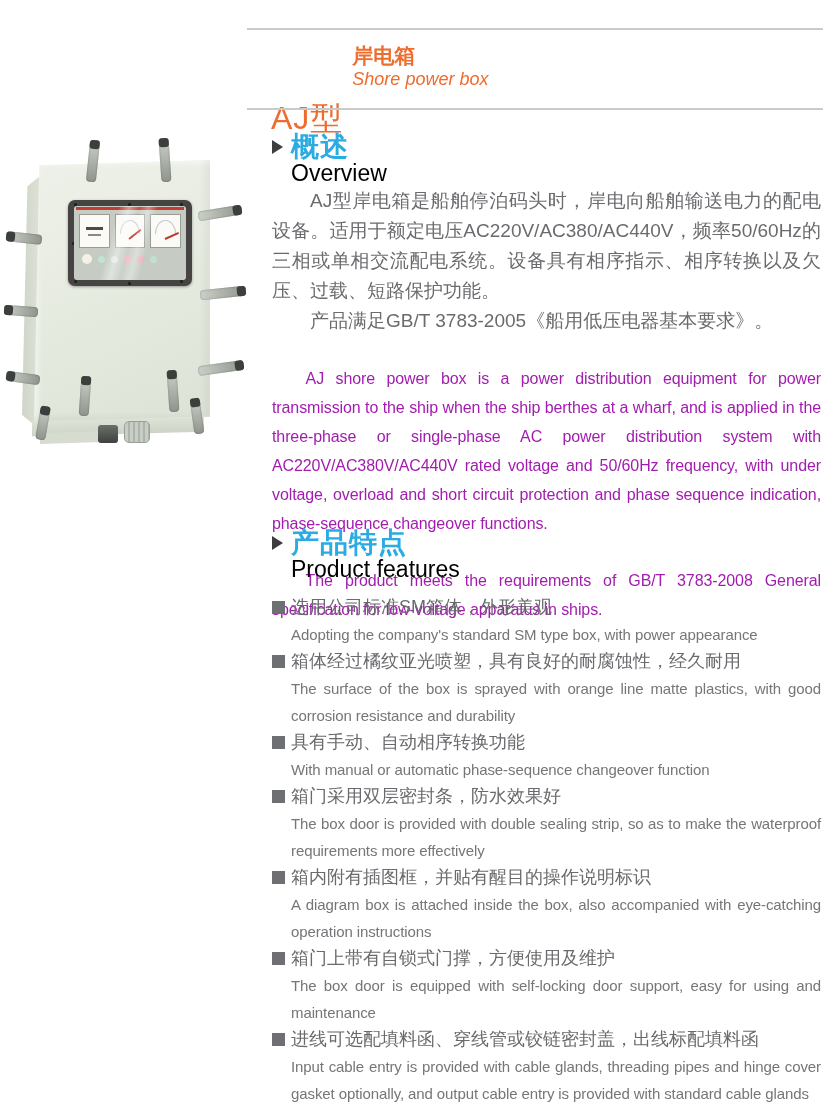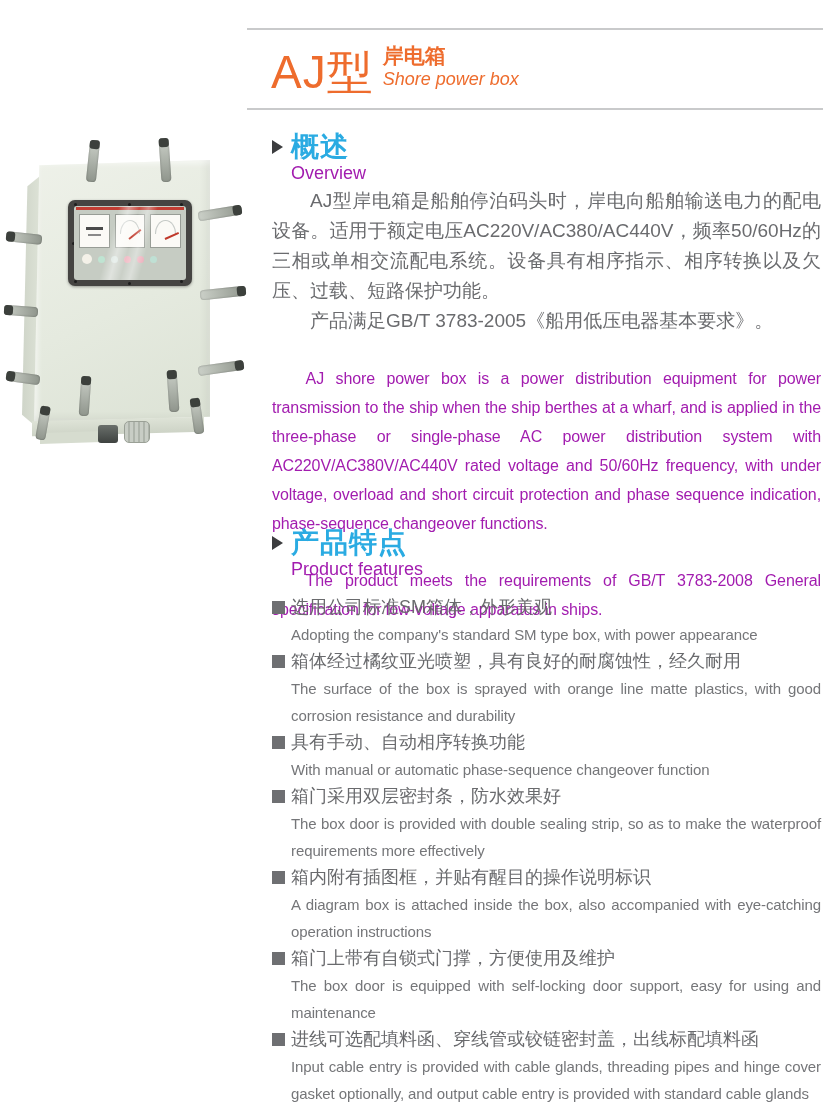--- a/index.html
+++ b/index.html
@@ -7,34 +7,34 @@
   body { font-family:"Liberation Sans","DejaVu Sans",sans-serif; }
   .page { position:relative; width:830px; height:1118px; background:#fff; overflow:hidden; }
 
   
   .rule { position:absolute; left:247px; width:576px; height:2px; background:#c9cacb; }
   .rule.top { top:28px; }
   .rule.mid { top:108px; }
 
   
   .title-block { position:absolute; left:271px; top:44px; display:flex; align-items:flex-start; color:#ee6c2d; }
-  .title-model { font-size:46px; line-height:56px; font-weight:400; letter-spacing:1px; }
+  .title-model { font-size:32px; line-height:56px; font-weight:400; letter-spacing:1px;margin-top:46px; }
   .title-sub { margin-left:9px; }
   .title-cn { font-size:21px; line-height:24px; font-weight:700; }
   .title-en { font-size:18px; line-height:22px; font-weight:400;font-style:italic; }
 
   
   .section { position:absolute; left:272px; width:549px; }
   .sec-overview { top:131px; }
   .sec-features { top:527px; }
   .sec-head { display:flex; align-items:flex-start; }
   .tri { width:0; height:0; border-left:11px solid #3c3d3f; border-top:7px solid transparent; border-bottom:7px solid transparent; margin-top:9px; flex:none; }
   .head-text { margin-left:8px; }
   .head-cn { font-size:28px; line-height:32px; font-weight:600; color:#2aabe2; letter-spacing:1px; }
-  .head-en { font-size:18px; line-height:21px; color:#a21caf; }
+  .head-en { font-size:23px; line-height:21px; color:#000000; }
 
   .cn-block { margin-top:2px; }
   .cn-block p { font-size:19px; line-height:30px; color:#6a6b6e; text-align:justify; text-indent:2em; }
   .en-block { margin-top:7px; }
   .en-block p { font-size:16px; line-height:29px; color:#a21caf; text-align:justify; text-indent:2.1em; letter-spacing:-0.1px;margin-top:28px; }
 
   
   .feature-list { margin-top:14px; }
   .f-cn { display:flex; font-size:18px; line-height:27px; color:#696a6d; }
   .bullet { width:13px; height:13px; background:#6e6f72; margin:7px 6px 0 0; flex:none; }

